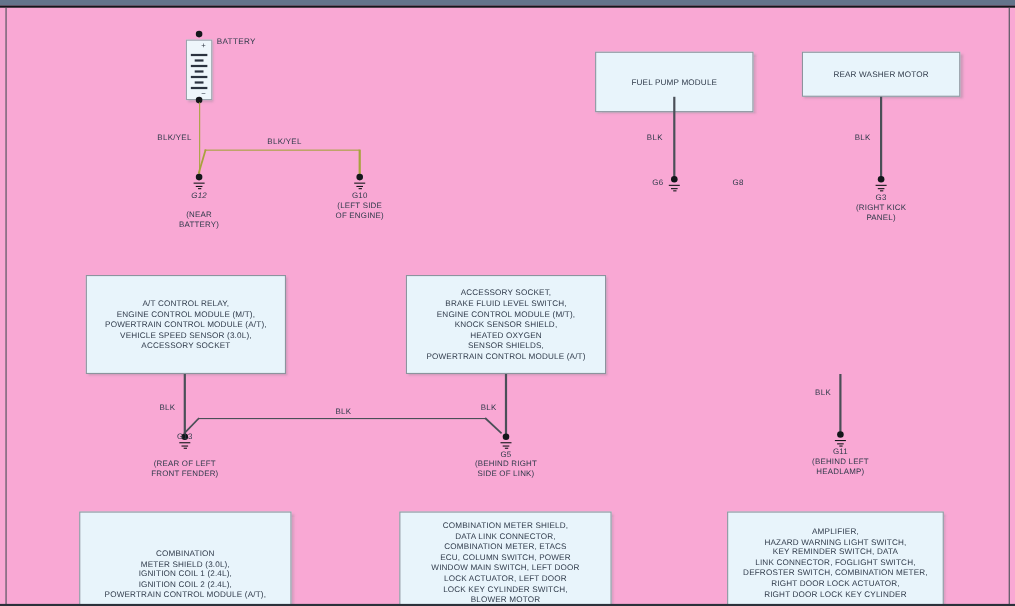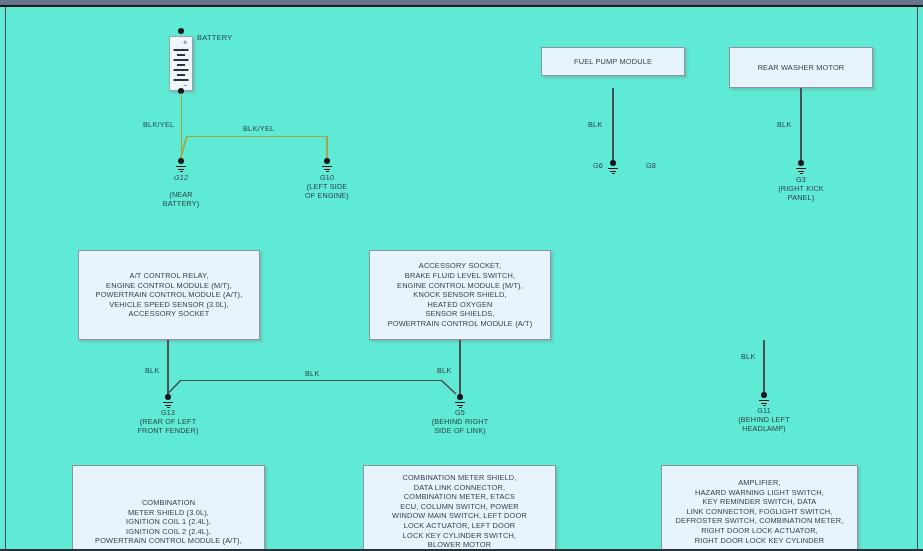--- a/index.html
+++ b/index.html
@@ -8,21 +8,21 @@
     background: #ffffff;
   }
   body {
     font-family: "Liberation Sans", sans-serif;
   }
   #page {
     position: relative;
     width: 923px;
     height: 551px;
     overflow: hidden;
-    background: #5eead4;
+    background: #f9a8d4;
   }
   
   .top-band {
     position: absolute;
     left: 0; top: 0;
     width: 923px;
     height: 5px;
     background: #64748b;
   }
   .top-rule {
@@ -132,21 +132,21 @@
   .gnd-text {
     position: absolute;
     font-size: 7.2px;
     line-height: 9.4px;
     color: #2f3a4a;
     text-align: center;
     white-space: pre-line;
     letter-spacing: .2px;
   }
   .gnd-text.right-al { text-align: right; }
-  .gnd-text.left-al  { text-align: center; }
+  .gnd-text.left-al  { text-align: left; margin-left: 44px; }
 
   
   .node {
     position: absolute;
     width: 6px; height: 6px;
     border-radius: 50%;
     background: #14171b;
   }
 
   
@@ -231,21 +231,21 @@
   <div class="gnd" style="left:319px; top:158px;">
     <div class="dot"></div>
     <div class="b1"></div>
     <div class="b2"></div>
     <div class="b3"></div>
   </div>
   <div class="gnd-text" style="left:297px; top:173px; width:60px;">G10</div>
   <div class="gnd-text" style="left:287px; top:182px; width:80px;">(LEFT SIDE
 OF ENGINE)</div>
 
-  <div class="box" style="left:541px; top:47px; width:144px; height:29px;">FUEL PUMP MODULE</div>
+  <div class="box" style="left:541px; top:47px; width:144px; height:55px;">FUEL PUMP MODULE</div>
   <div class="wire wire-v" style="left:612px; top:88px; height:75px;"></div>
   <div class="wlabel" style="left:588px; top:120px;">BLK</div>
 
   <div class="gnd" style="left:605px; top:160px;">
     <div class="dot"></div>
     <div class="b1"></div>
     <div class="b2"></div>
     <div class="b3"></div>
   </div>
   <div class="gnd-text right-al" style="left:545px; top:161px; width:58px;">G6</div>
@@ -273,21 +273,21 @@
 ACCESSORY SOCKET</div>
   <div class="wire wire-v" style="left:167px; top:340px; height:58px;"></div>
   <div class="wlabel" style="left:145px; top:366px;">BLK</div>
 
   <div class="gnd" style="left:160px; top:394px;">
     <div class="dot"></div>
     <div class="b1"></div>
     <div class="b2"></div>
     <div class="b3"></div>
   </div>
-  <div class="gnd-text" style="left:138px; top:408px; width:60px;">G13</div>
+  <div class="gnd-text" style="left:138px; top:392px; width:60px;">G13</div>
   <div class="gnd-text" style="left:123px; top:417px; width:90px;">(REAR OF LEFT
 FRONT FENDER)</div>
 
   <svg class="diag" style="left:163px; top:380px; width:20px; height:18px;">
     <line x1="18" y1="0" x2="4.5" y2="14" stroke="#4a4f57" stroke-width="1.6"></line>
   </svg>
   <div class="wire wire-h" style="left:180px; top:379.5px; width:262px;"></div>
   <svg class="diag" style="left:440px; top:380px; width:22px; height:18px;">
     <line x1="1" y1="0" x2="16" y2="14" stroke="#4a4f57" stroke-width="1.6"></line>
   </svg>

